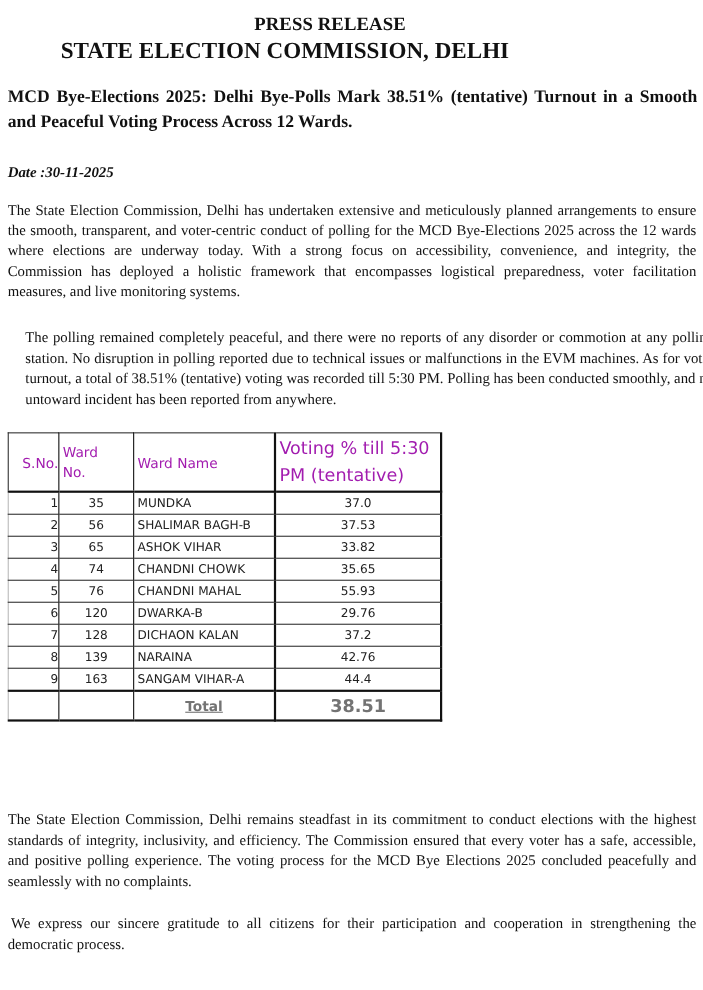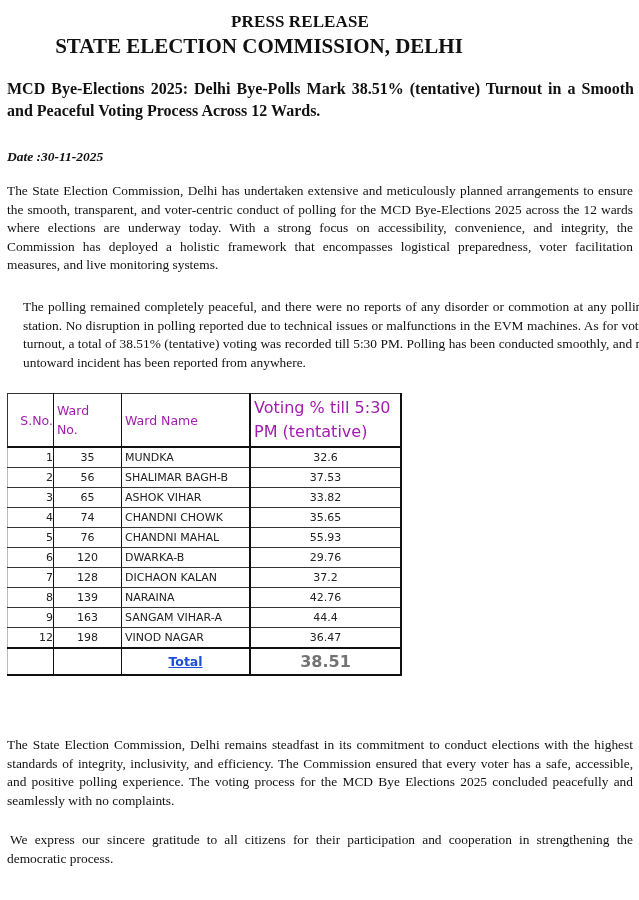--- a/index.html
+++ b/index.html
@@ -44,21 +44,21 @@
   #ward-table .c4 { width: 146px; text-align: center; }
   #ward-table thead th { height: 52px; border-bottom: 2px solid #111; }
   #ward-table thead th.c1 { font-size: 12.5px; }
   #ward-table thead th.c2, #ward-table thead th.c3 { font-size: 12.5px; text-align: left; padding-left: 3px; line-height: 19px; }
   #ward-table thead th.c4 { font-size: 16px; text-align: left; padding-left: 3px; line-height: 24px; }
   #ward-table .c1, #ward-table .c2 { border-right: 1.5px solid #111; }
   #ward-table .c3 { border-right: 2px solid #111; }
   #ward-table .c4 { border-right: 2px solid #111; }
   #ward-table td.c1 { border-left: 1px solid #bbb; }
   #ward-table tfoot td { height: 25px; border-top: 2px solid #111; border-bottom: 2px solid #111; }
-  #ward-table tfoot .total-label { font-weight: bold; font-size: 12.5px; text-align: center; color: #1d4ed8; text-decoration: underline; }
+  #ward-table tfoot .total-label { font-weight: bold; font-size: 12.5px; text-align: center; color: #737373; text-decoration: underline; }
   #ward-table tfoot .total-value { font-weight: bold; font-size: 16px; text-align: center; color: #737373; }
 </style>
 </head>
 <body>
 
 <div id="press-label" class="center">PRESS RELEASE</div>
 <div id="org-name" class="center">STATE ELECTION COMMISSION, DELHI</div>
 
 <div id="headline">MCD Bye-Elections 2025: Delhi Bye-Polls Mark 38.51% (tentative) Turnout in a Smooth and Peaceful Voting Process Across 12 Wards.</div>
 <div id="date">Date :30-11-2025</div>
@@ -79,21 +79,21 @@
         <span>Voting % till 5:30</span><br>
         <span>PM (tentative)</span>
       </th>
     </tr>
   </thead>
   <tbody id="table-body">
       <tr>
         <td class="c1">1</td>
         <td class="c2">35</td>
         <td class="c3">MUNDKA</td>
-        <td class="c4">32.6</td>
+        <td class="c4">37.0</td>
       </tr>
       <tr>
         <td class="c1">2</td>
         <td class="c2">56</td>
         <td class="c3">SHALIMAR BAGH-B</td>
         <td class="c4">37.53</td>
       </tr>
       <tr>
         <td class="c1">3</td>
         <td class="c2">65</td>
@@ -129,26 +129,20 @@
         <td class="c2">139</td>
         <td class="c3">NARAINA</td>
         <td class="c4">42.76</td>
       </tr>
       <tr>
         <td class="c1">9</td>
         <td class="c2">163</td>
         <td class="c3">SANGAM VIHAR-A</td>
         <td class="c4">44.4</td>
       </tr>
-      <tr>
-        <td class="c1">12</td>
-        <td class="c2">198</td>
-        <td class="c3">VINOD NAGAR</td>
-        <td class="c4">36.47</td>
-      </tr>
     </tbody>
   <tfoot>
     <tr>
       <td class="c1"></td>
       <td class="c2"></td>
       <td class="c3 total-label" style="text-align:center;padding-left:0;">Total</td>
       <td class="c4 total-value">38.51</td>
     </tr>
   </tfoot>
 </table>

